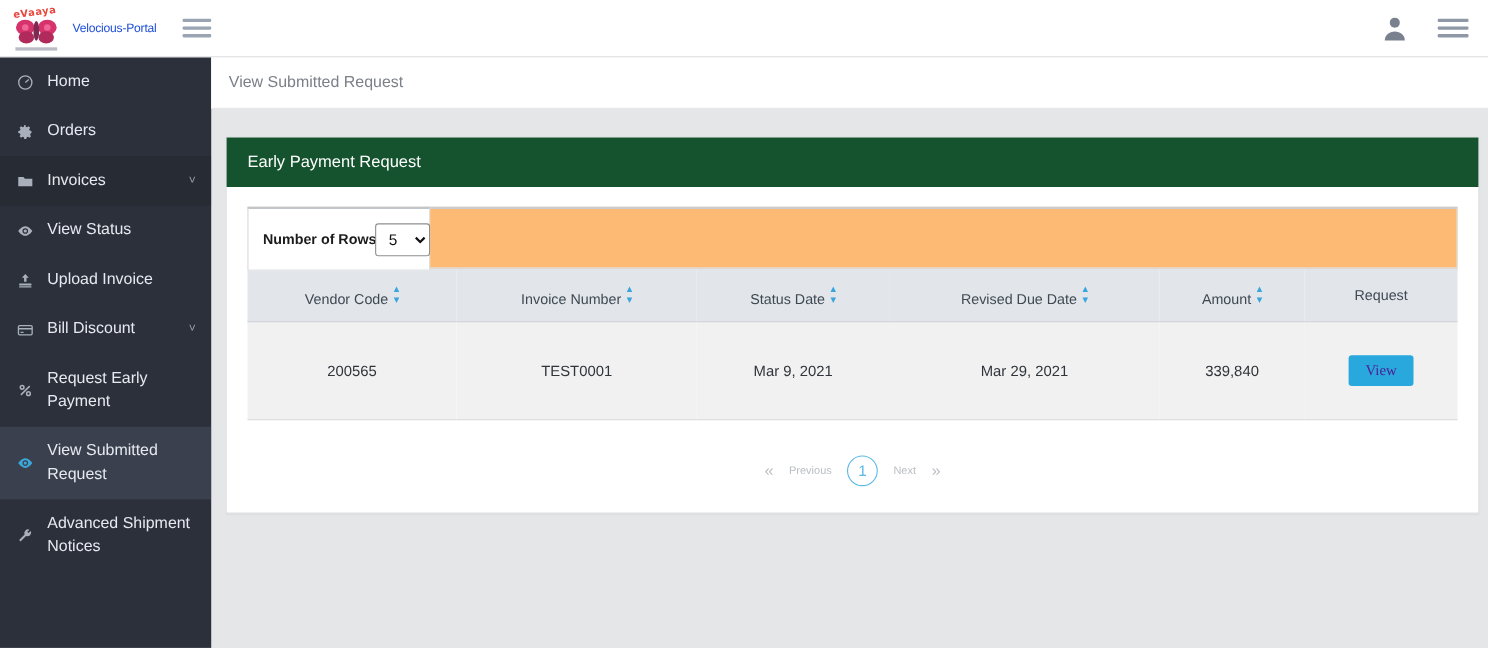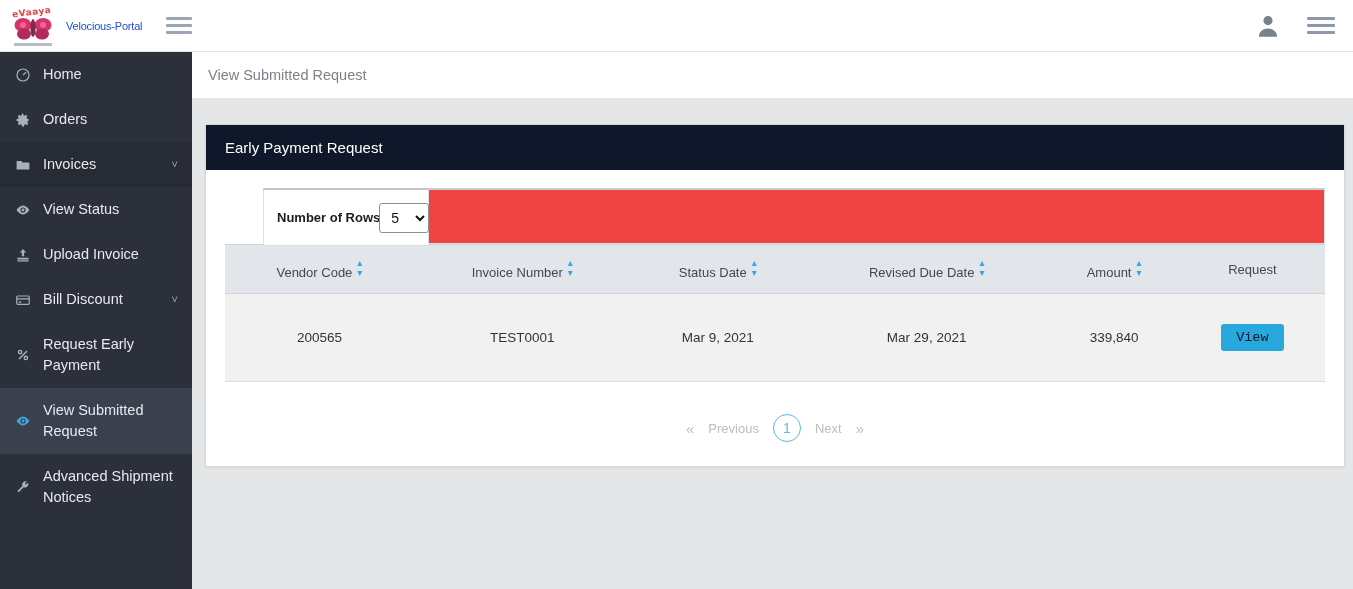--- a/index.html
+++ b/index.html
@@ -79,35 +79,34 @@
   }
   .crumb { font-size: 14.5px; color: #7b8089; }
 
   .panel {
     position: absolute; top: 72px; left: 13px; width: 1140px;
     background: #ffffff;
     border: 1px solid #d6d8da;
     box-shadow: 0 1px 2px rgba(0,0,0,.07);
   }
   .panel-head {
-    background: #0f172a; height: 45px; display: flex; align-items: center;
+    background: #14532d; height: 45px; display: flex; align-items: center;
     padding-left: 19px;
   }
   .panel-title { color: #ffffff; font-size: 15px; }
   .panel-body { padding: 18px 19px 24px 19px; }
 
   
   .rows-wrap {
     border: 1px solid #dddfe1;
     border-top: 2px solid #c9ccd0;
     height: 56px;
     position: relative;
     display: flex; align-items: center;
-    background: #ef4444;
-    margin-left: 38px;
+    background: #fdba74;
   }
   .rows-inner {
     position: absolute; left: -1px; top: -2px; width: 166px; height: 58px;
     border: 1px solid #dddfe1; border-top: 2px solid #c2c5c9;
     background: #fff;
     display: flex; align-items: center; padding-left: 13px;
   }
   .rows-label { font-size: 13px; font-weight: bold; color: #1c1c1c; white-space: nowrap; }
   .rows-select {
     width: 50px; height: 30px; margin-left: -1px;
@@ -128,28 +127,28 @@
   }
   .sortico { display: inline-block; margin-left: 5px; color: #39a5dc; font-size: 10px; line-height: 10px; vertical-align: 1px; }
   .sortico i { display: block; font-style: normal; }
   table.grid tbody td {
     background: #f1f1f1;
     border-bottom: 1px solid #dcdcdc;
     padding: 30px 8px; text-align: center;
     font-size: 13.5px; color: #30353b;
   }
   .btn-view {
-    display: inline-block; background: #29a8dd; color: #0f172a;
+    display: inline-block; background: #29a8dd; color: #4c1d95;
     font-size: 13.5px; padding: 6px 15px; border: none; border-radius: 3px;
-    cursor: pointer; font-family: Liberation Mono, monospace;
+    cursor: pointer; font-family: Liberation Serif, serif;
   }
 
   
   .pager { display: flex; justify-content: center; align-items: center; gap: 14px; margin-top: 32px; }
-  .pg { color: #b9bec4; font-size: 13px; cursor: pointer; user-select: none; }
+  .pg { color: #b9bec4; font-size: 10px; cursor: pointer; user-select: none; }
   .pg.arrow { font-size: 15px; }
   .pg-num {
     width: 28px; height: 28px; border: 1px solid #5bb9e6; border-radius: 50%;
     color: #5bb9e6; font-size: 14px; display: flex; align-items: center; justify-content: center;
     cursor: pointer;
   }
 </style>
 </head>
 <body>
 

